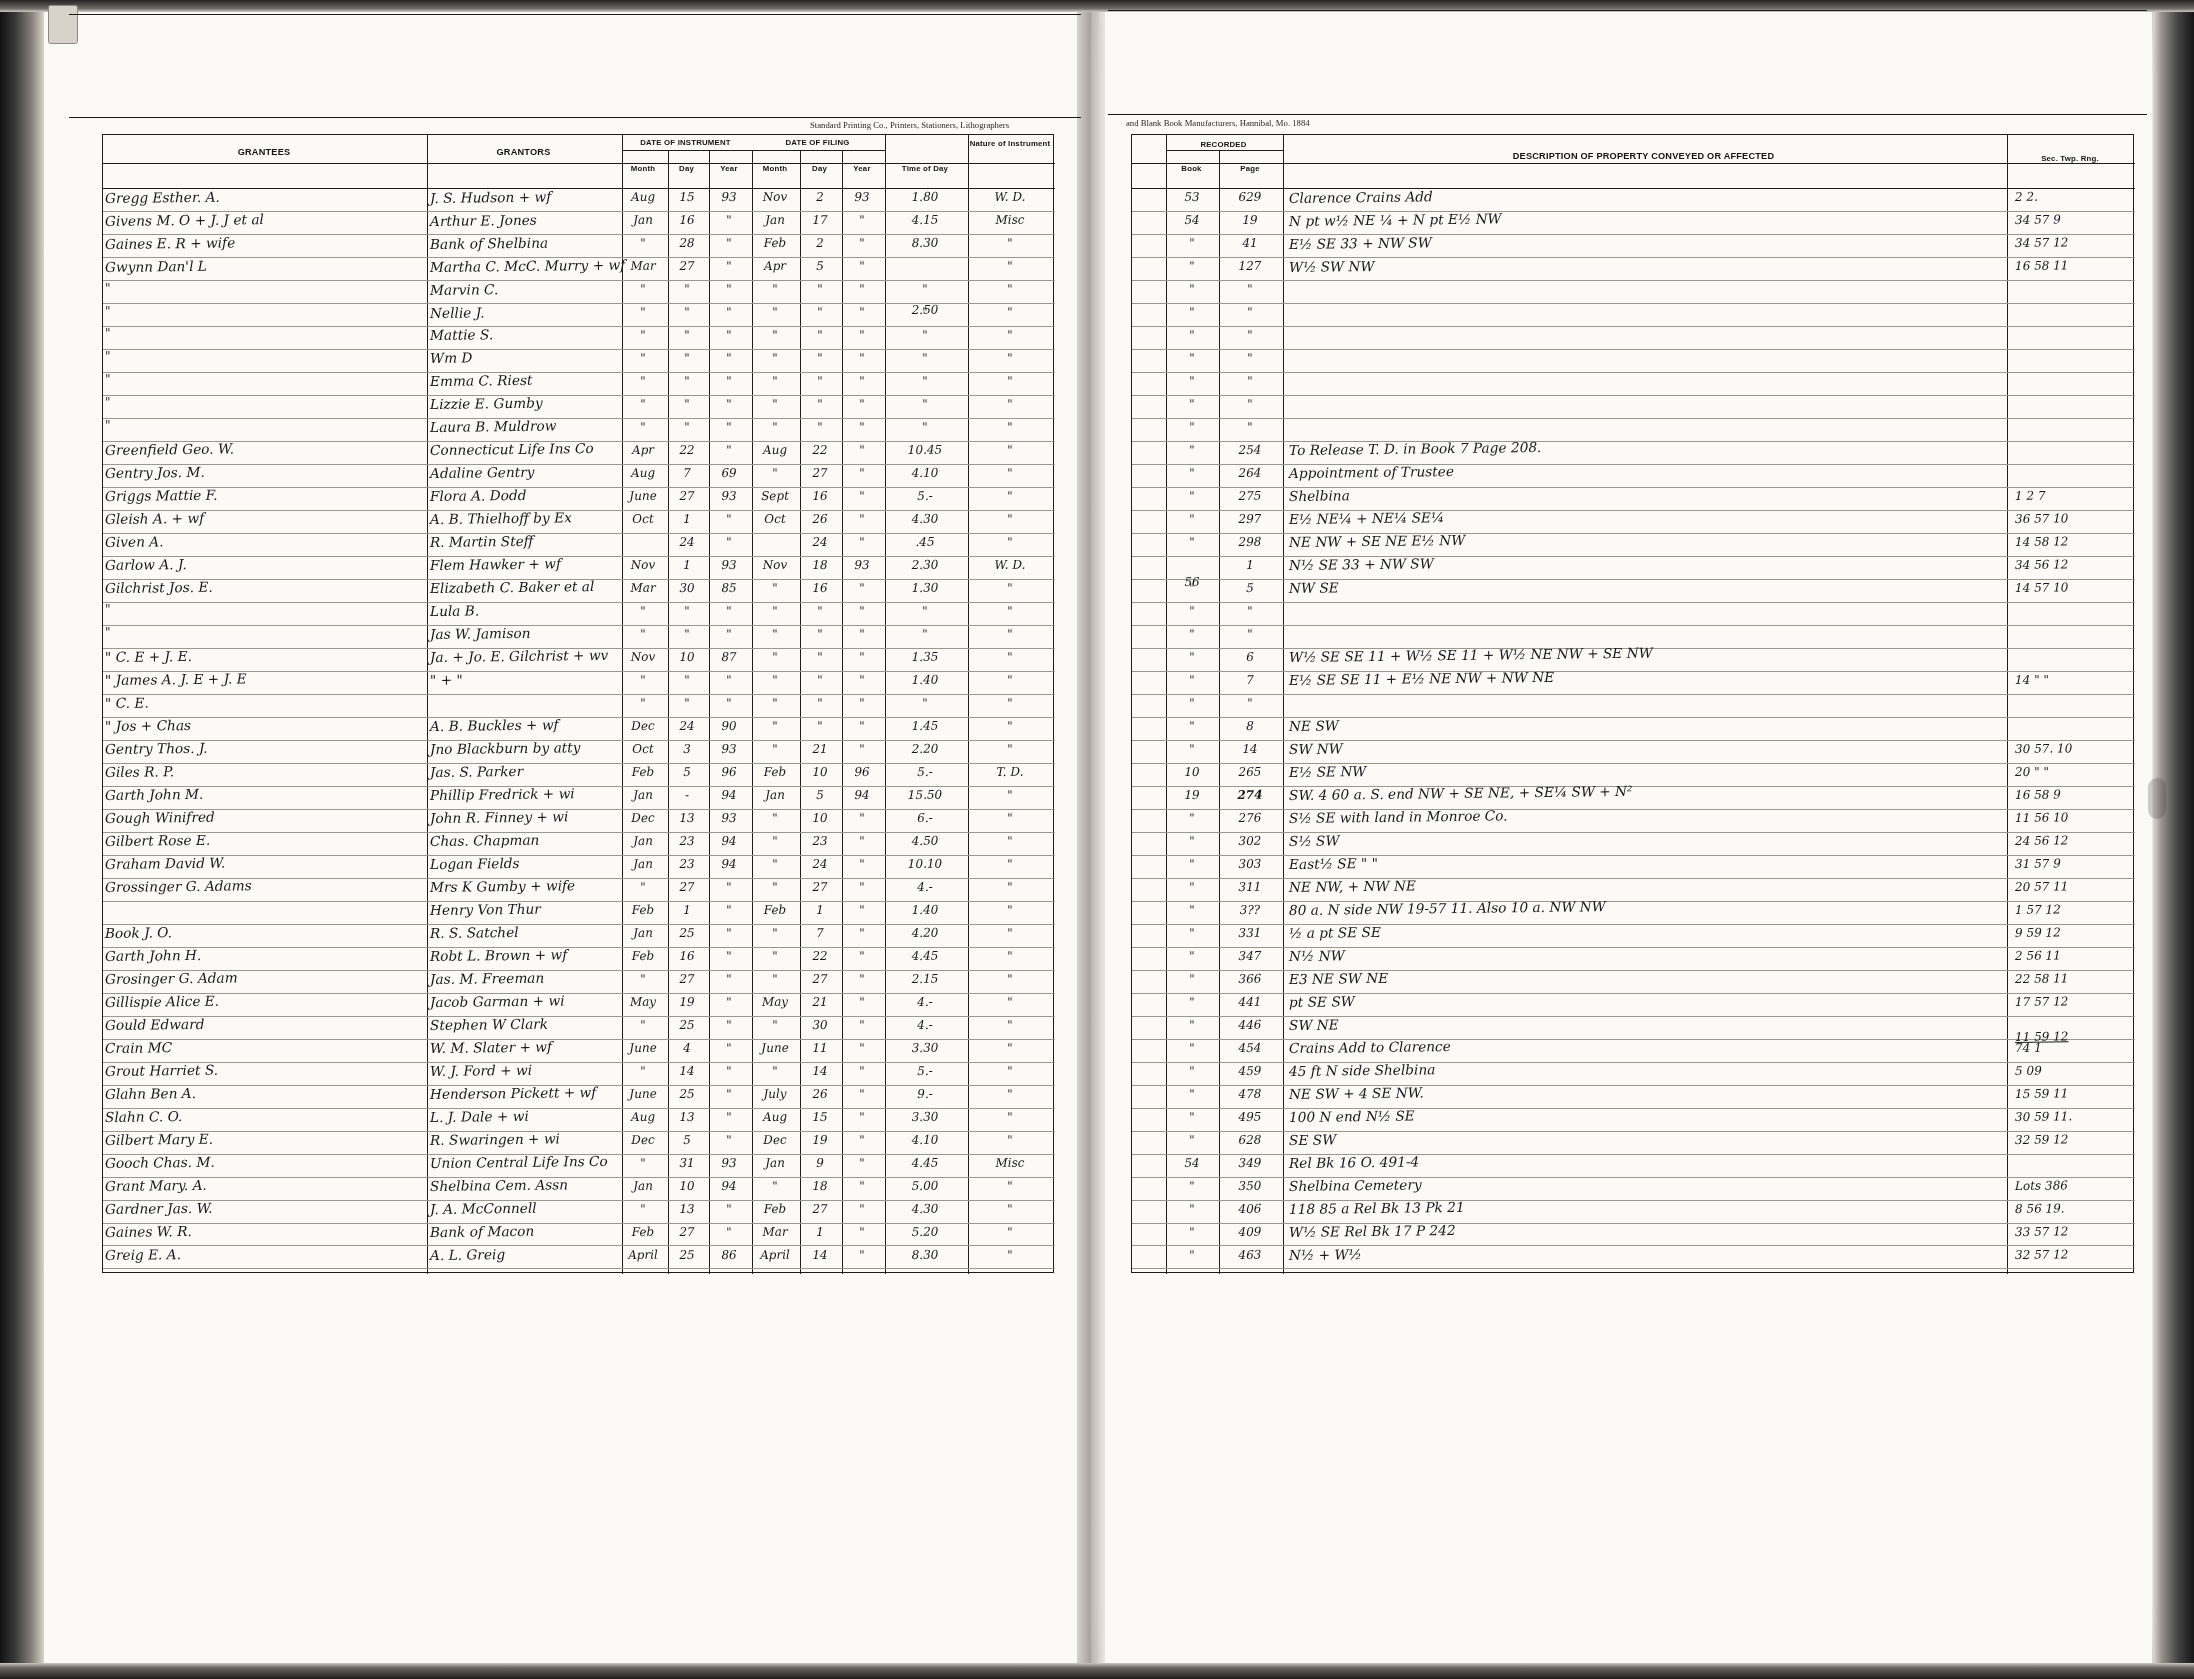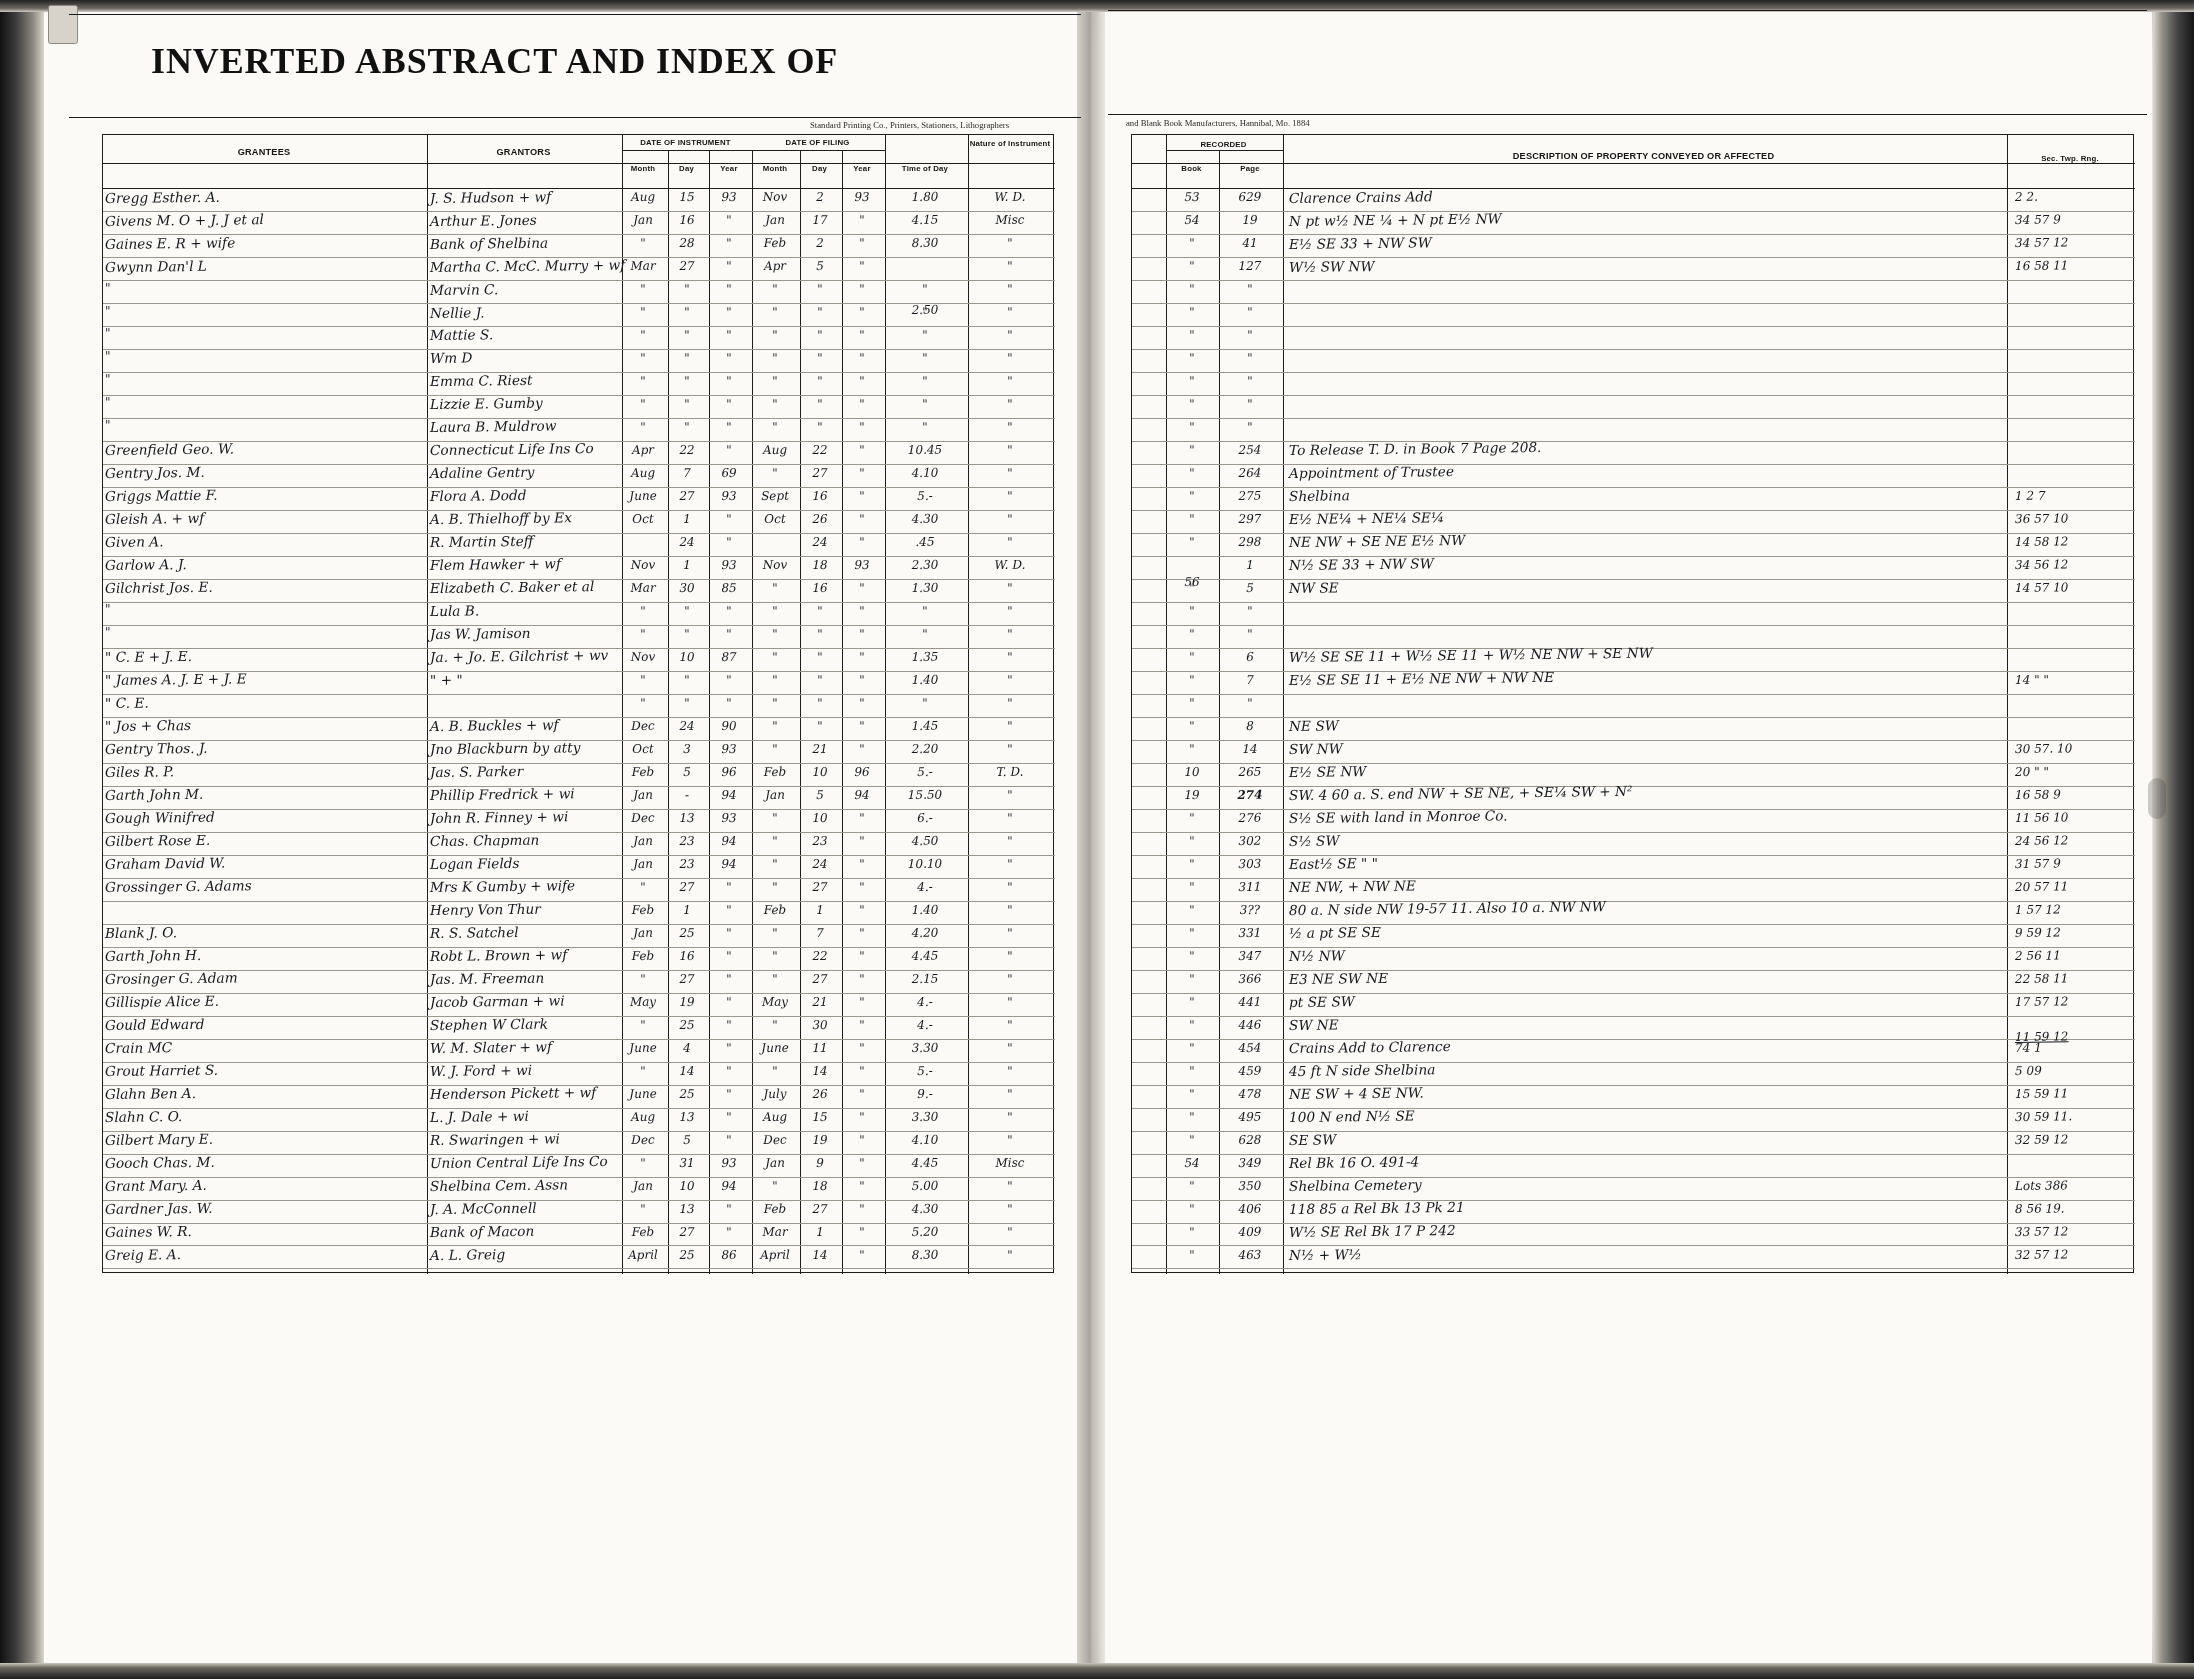--- a/index.html
+++ b/index.html
@@ -153,21 +153,20 @@
     <div class="paper-right"></div>
     <div class="gutter"></div>
     <div class="edge-left"></div>
     <div class="edge-right"></div>
     <div class="edge-top"></div>
     <div class="edge-bottom"></div>
 
     <div class="clip" style="left:48px; top:4.6px; width:27.5px; height:37px;"></div>
     <div class="spot" style="left:2148px; top:778px; width:18.3px; height:41px; border-radius:9.2px;"></div>
 
-    <div class="title title-left">INVERTED ABSTRACT AND INDEX OF</div>
 
     <div class="rule-top" style="left:69px; top:13.7px; width:1012px;"></div>
     <div class="rule-top" style="left:1108px; top:10px; width:1039px;"></div>
     <div class="rule-top" style="left:69px; top:117px; width:1012px; height:0.9px;"></div>
     <div class="rule-top" style="left:1108px; top:114px; width:1039px; height:0.9px;"></div>
 
     <div class="printer" style="left:810px; top:120px;">Standard Printing Co., Printers, Stationers, Lithographers</div>
     <div class="printer" style="left:1126px; top:118px;">and Blank Book Manufacturers, Hannibal, Mo.  1884</div>
 
     <div id="left-grid" style="position: absolute; left: 102px; top: 134px; width: 952px; height: 1139px; border: 0.9px solid rgb(29, 29, 29); box-sizing: border-box;">
@@ -759,21 +758,21 @@
         <div class="hw sm" style="left: 775px; top: 903px; transform: translateX(-50%) rotate(-0.7deg);">Feb</div>
         <div class="hw sm" style="left: 820px; top: 903px; transform: translateX(-50%) rotate(-0.7deg);">1</div>
         <div class="ditto" style="left: 862px; top: 903px; transform: translateX(-50%) rotate(-0.7deg);">"</div>
         <div class="hw sm" style="left: 925px; top: 903px; transform: translateX(-50%) rotate(-0.7deg);">1.40</div>
         <div class="ditto" style="left: 1010px; top: 903px; transform: translateX(-50%) rotate(-0.7deg);">"</div>
         <div class="ditto" style="left: 1192px; top: 903px; transform: translateX(-50%) rotate(-0.7deg);">"</div>
         <div class="hw sm" style="left: 1250px; top: 903px; transform: translateX(-50%) rotate(-0.7deg);">3??</div>
         <div class="hw md" style="left: 1289px; top: 902px;">80 a. N side NW 19-57 11. Also 10 a. NW NW</div>
         <div class="hw sm" style="left: 2015px; top: 903px;">1 57 12</div>
         <div style="position: absolute; left: 0px; top: 0px;"></div>
-        <div class="hw md" style="left: 105px; top: 925px;">Blank J. O.</div>
+        <div class="hw md" style="left: 105px; top: 925px;">Book J. O.</div>
         <div class="hw md" style="left: 430px; top: 925px;">R. S. Satchel</div>
         <div class="hw sm" style="left: 643px; top: 926px; transform: translateX(-50%) rotate(-0.7deg);">Jan</div>
         <div class="hw sm" style="left: 687px; top: 926px; transform: translateX(-50%) rotate(-0.7deg);">25</div>
         <div class="ditto" style="left: 729px; top: 926px; transform: translateX(-50%) rotate(-0.7deg);">"</div>
         <div class="ditto" style="left: 775px; top: 926px; transform: translateX(-50%) rotate(-0.7deg);">"</div>
         <div class="hw sm" style="left: 820px; top: 926px; transform: translateX(-50%) rotate(-0.7deg);">7</div>
         <div class="ditto" style="left: 862px; top: 926px; transform: translateX(-50%) rotate(-0.7deg);">"</div>
         <div class="hw sm" style="left: 925px; top: 926px; transform: translateX(-50%) rotate(-0.7deg);">4.20</div>
         <div class="ditto" style="left: 1010px; top: 926px; transform: translateX(-50%) rotate(-0.7deg);">"</div>
         <div class="ditto" style="left: 1192px; top: 926px; transform: translateX(-50%) rotate(-0.7deg);">"</div>

